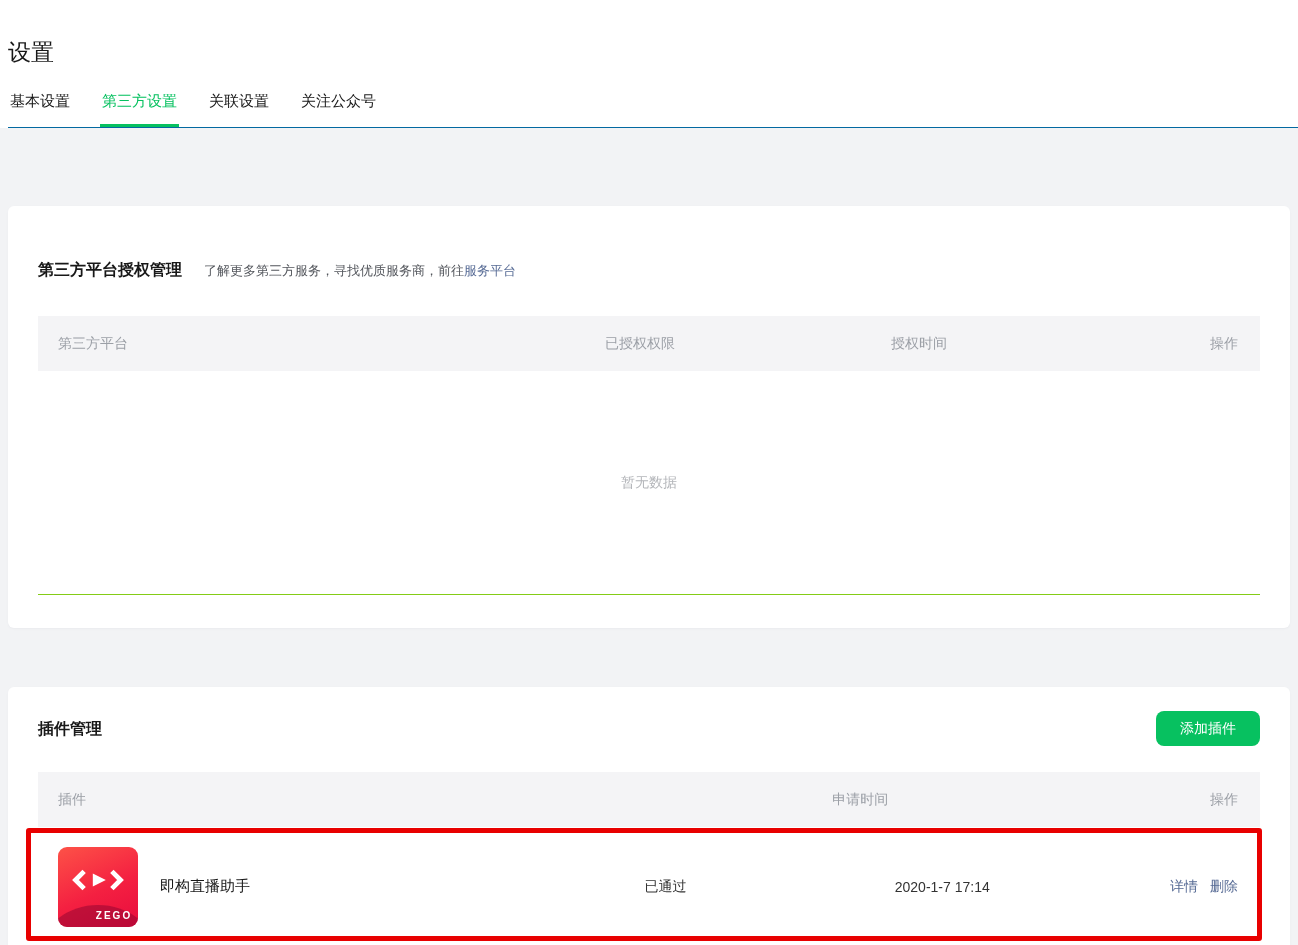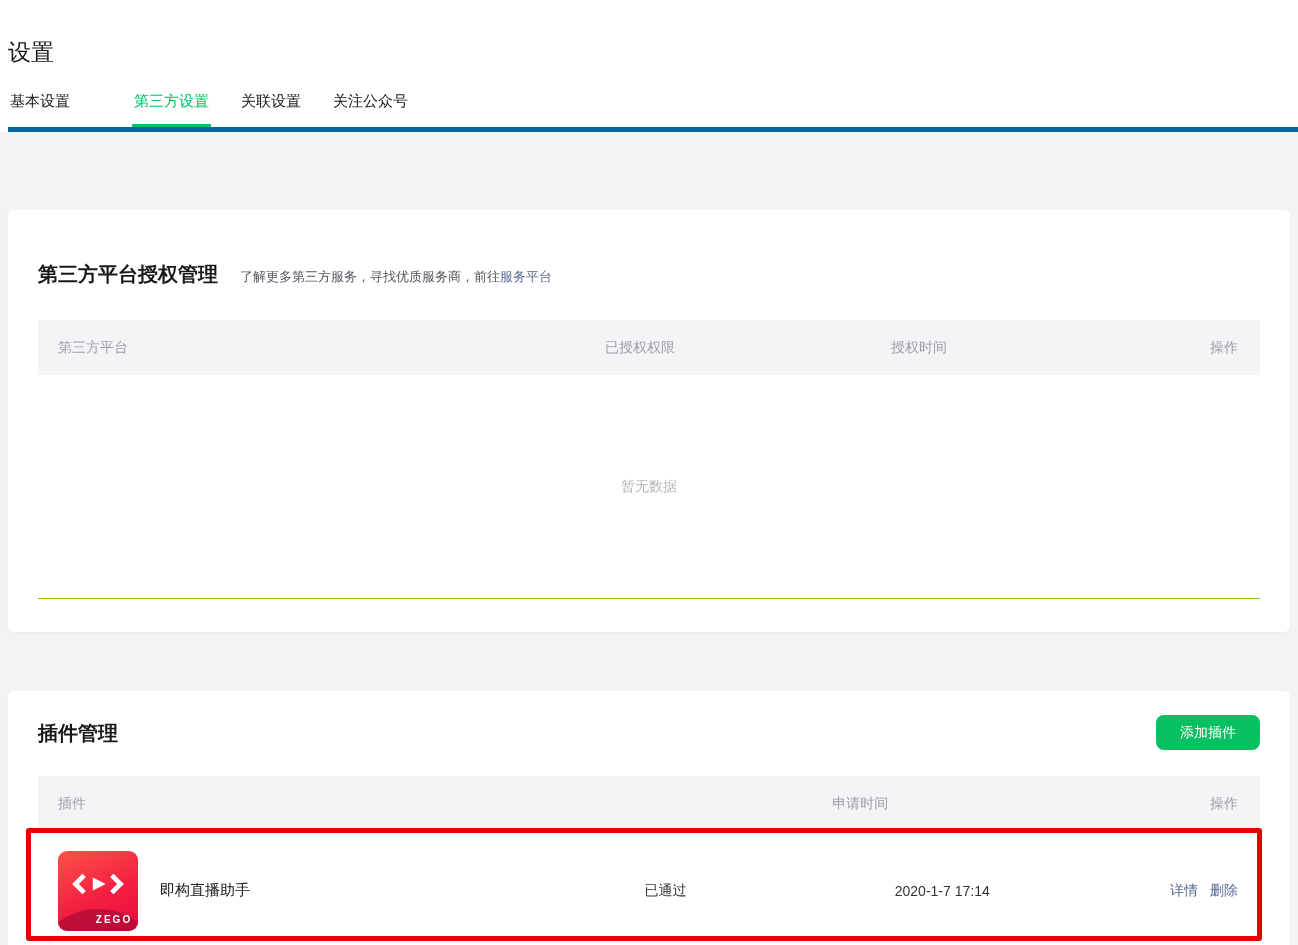--- a/index.html
+++ b/index.html
@@ -23,53 +23,52 @@
     padding-top: 37px;
     font-size: 23px;
     font-weight: 500;
     color: #181818;
     line-height: 30px;
   }
   .tabs {
     display: flex;
     gap: 28px;
     margin-top: 24px;
-    border-bottom: 5px solid #0369a1;
+    border-bottom: 1px solid #0369a1;
   }
   .tab {
     font-size: 15px;
     color: #181818;
     line-height: 20px;
     padding: 0 2px 13px 2px;
     cursor: pointer;
     border-bottom: 3px solid transparent;
   }
   .tab.active {
     color: #07c160;
     border-bottom-color: #07c160;
-    margin-left: 32px;
   }
 
   
   .content {
     background: #f2f3f5;
     padding: 78px 8px 0 8px;
     height: 818px;
   }
   .card {
     background: #fff;
     border-radius: 6px;
     box-shadow: 0 1px 2px rgba(150,150,160,0.08);
     padding: 0 30px;
   }
   .card-auth { height: 422px; }
   .card-plugin { height: 340px; margin-top: 59px; }
 
   .card-head { padding-top: 52px; display: flex; align-items: baseline; }
-  .card-title { font-size: 20px; font-weight: 600; color: #181818; line-height: 24px; }
+  .card-title { font-size: 16px; font-weight: 600; color: #181818; line-height: 24px; }
   .card-desc { margin-left: 22px; font-size: 13px; color: #53565c; }
   .text-link { color: #576b95; text-decoration: none; cursor: pointer; }
 
   
   .table { margin-top: 34px; }
   .thead {
     display: grid;
     height: 55px;
     align-items: center;
     background: #f4f4f6;

